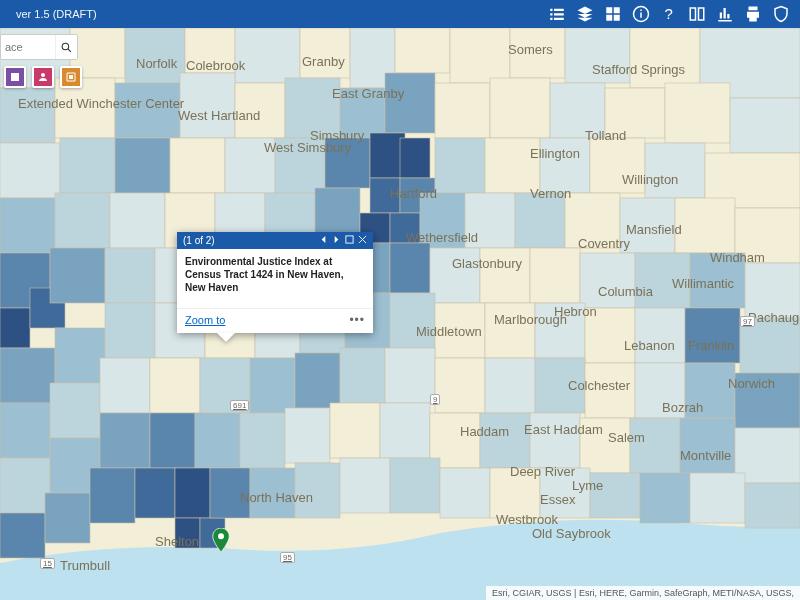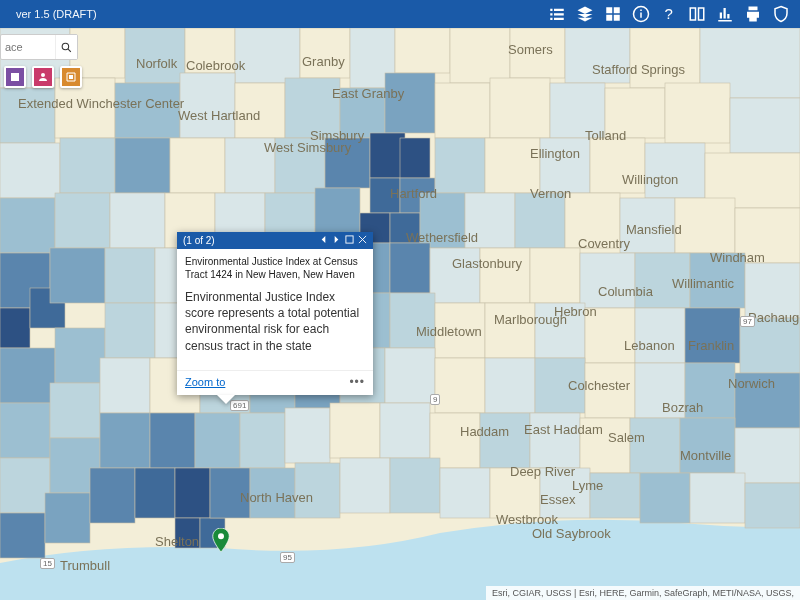--- a/index.html
+++ b/index.html
@@ -30,38 +30,38 @@
 .map { position: absolute; top: 28px; left: 0; right: 0; bottom: 0; }
 .map svg { width: 100%; height: 100%; }
 
 
 .popup { position: absolute; top: 232px; left: 177px; width: 196px; background: #ffffff; box-shadow: 0 2px 8px rgba(0,0,0,0.4); font-size: 11px; }
 .popup-header { background: #1a5aa8; color: #fff; font-size: 10px; padding: 3px 6px; display: flex; align-items: center; }
 .popup-header-text { flex: 1; }
 .popup-header-controls { display: flex; gap: 4px; }
 .popup-hc { cursor: pointer; }
 .popup-hc svg { width: 9px; height: 9px; fill: #fff; }
-.popup-title { font-size: 10px; font-weight: normal; padding: 6px 8px 4px; line-height: 1.3; color: #222; }
+.popup-title { font-size: 10px; font-weight: bold; padding: 6px 8px 4px; line-height: 1.3; color: #222; }
 .popup-body { padding: 4px 8px 6px; font-size: 12px; line-height: 1.35; color: #333; max-height: 235px; overflow: hidden; }
 .popup-body p { margin-bottom: 10px; }
 .popup-footer { display: flex; justify-content: space-between; align-items: center; padding: 4px 8px 6px; border-top: 1px solid #eee; }
 .zoom-to { color: #0066cc; font-size: 11px; text-decoration: underline; cursor: pointer; }
 .popup-more { cursor: pointer; color: #666; font-size: 12px; letter-spacing: 1px; }
 .popup-pointer { position: absolute; left: 40px; bottom: -9px; width: 0; height: 0; border-left: 9px solid transparent; border-right: 9px solid transparent; border-top: 9px solid #fff; filter: drop-shadow(0 2px 2px rgba(0,0,0,0.25)); }
 
 
 .marker { position: absolute; top: 528px; left: 212px; }
 .marker svg { width: 18px; height: 24px; }
 
 
 .attribution { position: absolute; bottom: 0; right: 0; background: rgba(255,255,255,0.85); font-size: 9px; color: #555; padding: 2px 6px; }
 
 
 .place-label { position: absolute; font-size: 13px; color: #7a7258; pointer-events: none; white-space: nowrap; }
-.route-label { position: absolute; font-size: 8px; color: #666; background: #fff; border: 1px solid #aaa; padding: 0 2px; border-radius: 2px; pointer-events: none; }
+.route-label { position: absolute; font-size: 8px; color: #666; background: #fff; border: 1px solid #aaa; padding: 0 2px; border-radius: 2px; pointer-events: none; text-decoration: underline; }
 </style>
 </head>
 <body>
 
 <div class="header">
   <span class="header-version">ver 1.5 (DRAFT)</span>
   <div class="header-spacer"></div>
   <div class="header-icons">
     <div class="header-icon">
         <svg viewBox="0 0 24 24">
@@ -373,21 +373,20 @@
       <span class="popup-hc"><svg viewBox="0 0 10 10">
             <rect x="1" y="1" width="8" height="8" fill="none" stroke="#fff"></rect>
           </svg></span>
       <span class="popup-hc"><svg viewBox="0 0 10 10">
             <path d="M1 1l8 8M9 1l-8 8" stroke="#fff"></path>
           </svg></span>
     </div>
   </div>
   <div class="popup-title">Environmental Justice Index at Census Tract 1424 in New Haven, New Haven</div>
   <div class="popup-body">
-    <p>Environmental Justice Index score represents a total potential environmental risk for each census tract in the state</p>
   </div>
   <div class="popup-footer">
     <span class="zoom-to">Zoom to</span>
     <span class="popup-more">•••</span>
   </div>
   <div class="popup-pointer"></div>
 </div>
 
 <div class="marker">
   <svg viewBox="0 0 24 32">

